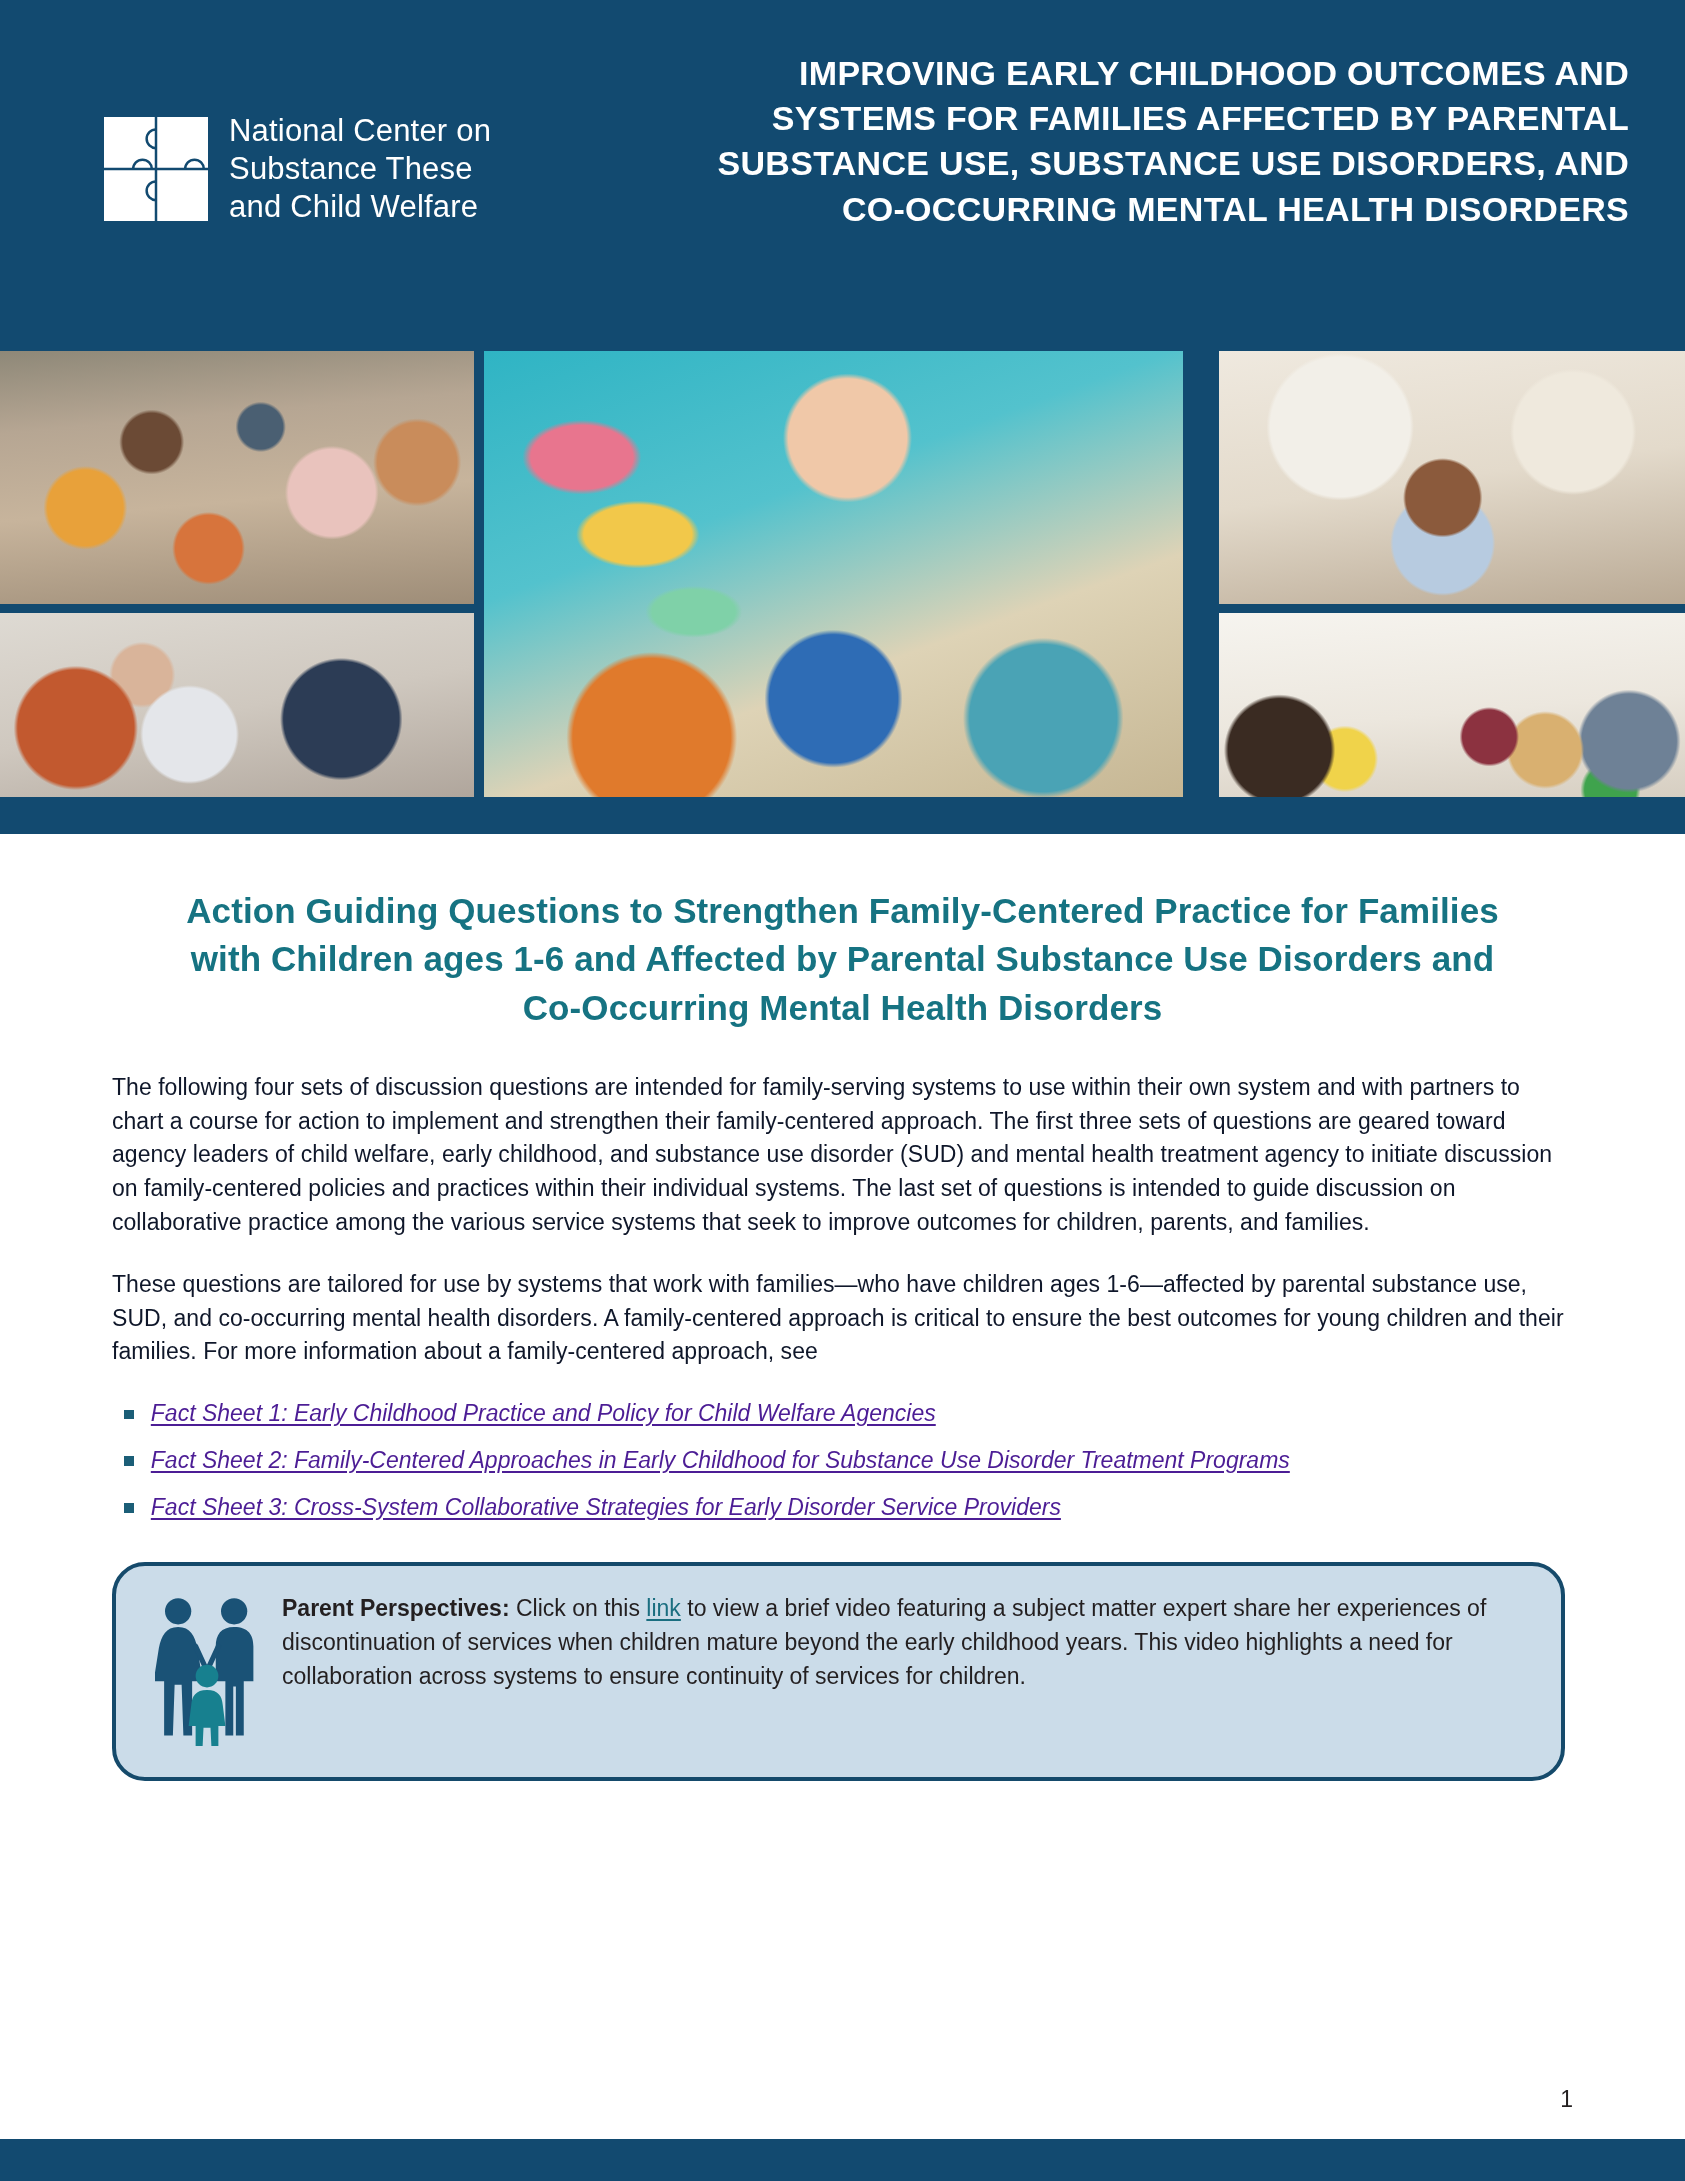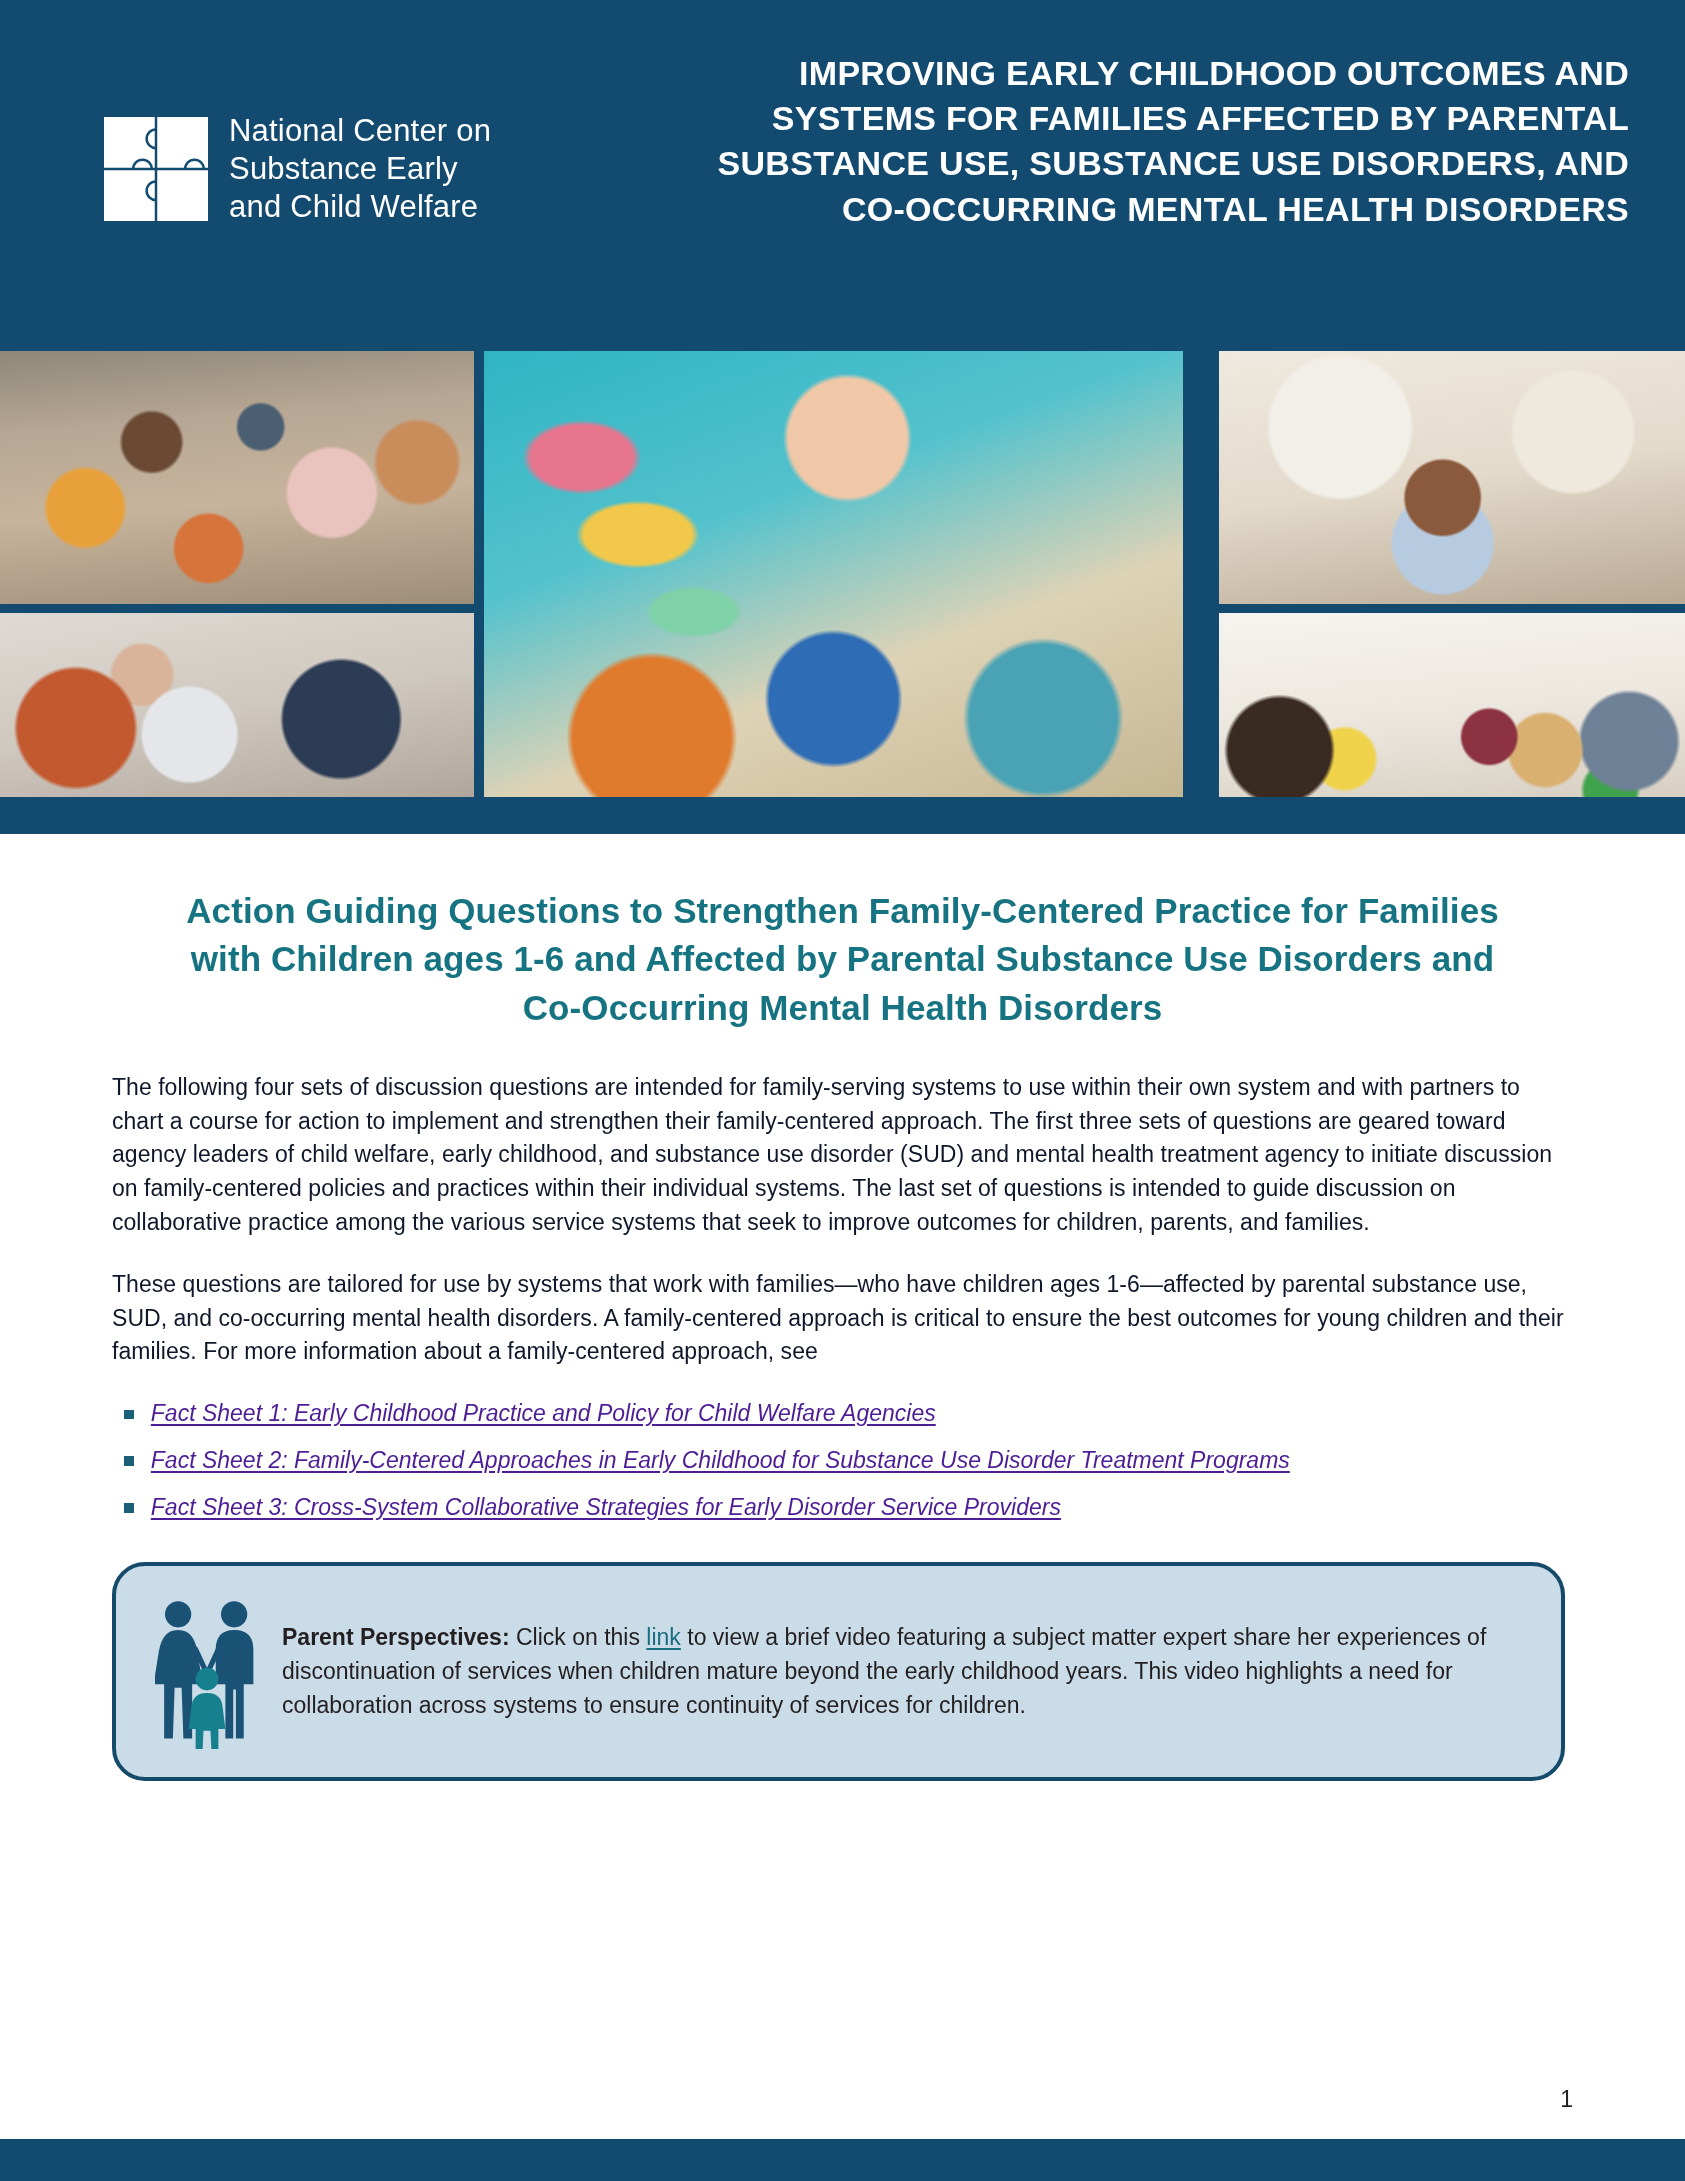--- a/index.html
+++ b/index.html
@@ -210,21 +210,21 @@
   
   .callout {
     position: relative;
     margin: 39px 0 0 0;
     width: 1453px;
     min-height: 219px;
     background: #CBDCE9;
     border: 4.4px solid #154A6B;
     border-radius: 33px;
     display: flex;
-    align-items: center;
+    align-items: flex-start;
     padding: 26px 42px 26px 39px;
     gap: 23px;
   }
 
   .family-icon { width: 104px; height: 154px; flex: 0 0 auto; }
 
   .callout-text {
     color: #231f20;
     font-size: 23px;
     line-height: 1.47;
@@ -268,21 +268,21 @@
           <line x1="50" y1="0" x2="50" y2="100"></line>
           <line x1="0" y1="50" x2="100" y2="50"></line>
           <path d="M50 12 a9 9 0 1 0 0 18"></path>
           <path d="M50 62 a9 9 0 1 0 0 18"></path>
           <path d="M28 50 a9 9 0 1 1 18 0"></path>
           <path d="M78 50 a9 9 0 1 1 18 0"></path>
         </g>
       </svg>
       <div class="logo-text">
         <div>National Center on</div>
-        <div>Substance Early</div>
+        <div>Substance These</div>
         <div>and Child Welfare</div>
       </div>
     </div>
 
     <h1 class="header-title">IMPROVING EARLY CHILDHOOD OUTCOMES AND SYSTEMS FOR FAMILIES AFFECTED BY PARENTAL SUBSTANCE USE, SUBSTANCE USE DISORDERS, AND CO-OCCURRING MENTAL HEALTH DISORDERS</h1>
   </div>
 
   <div class="photo-band">
     <div class="col col-left">
       <div class="photo photo-a p-classroom-circle"></div>

